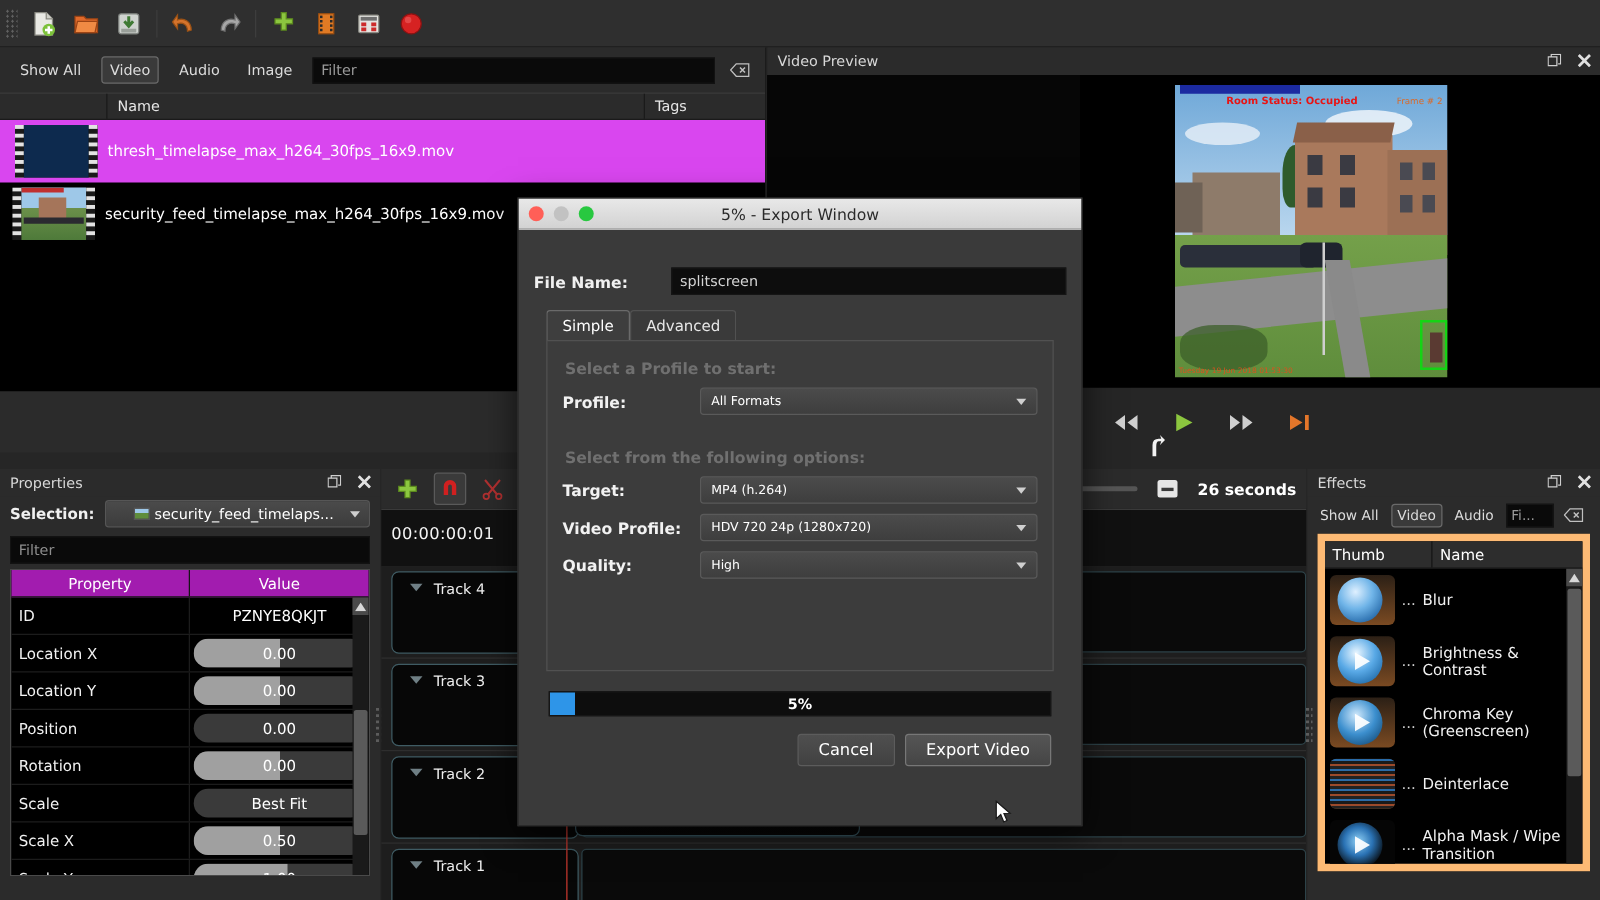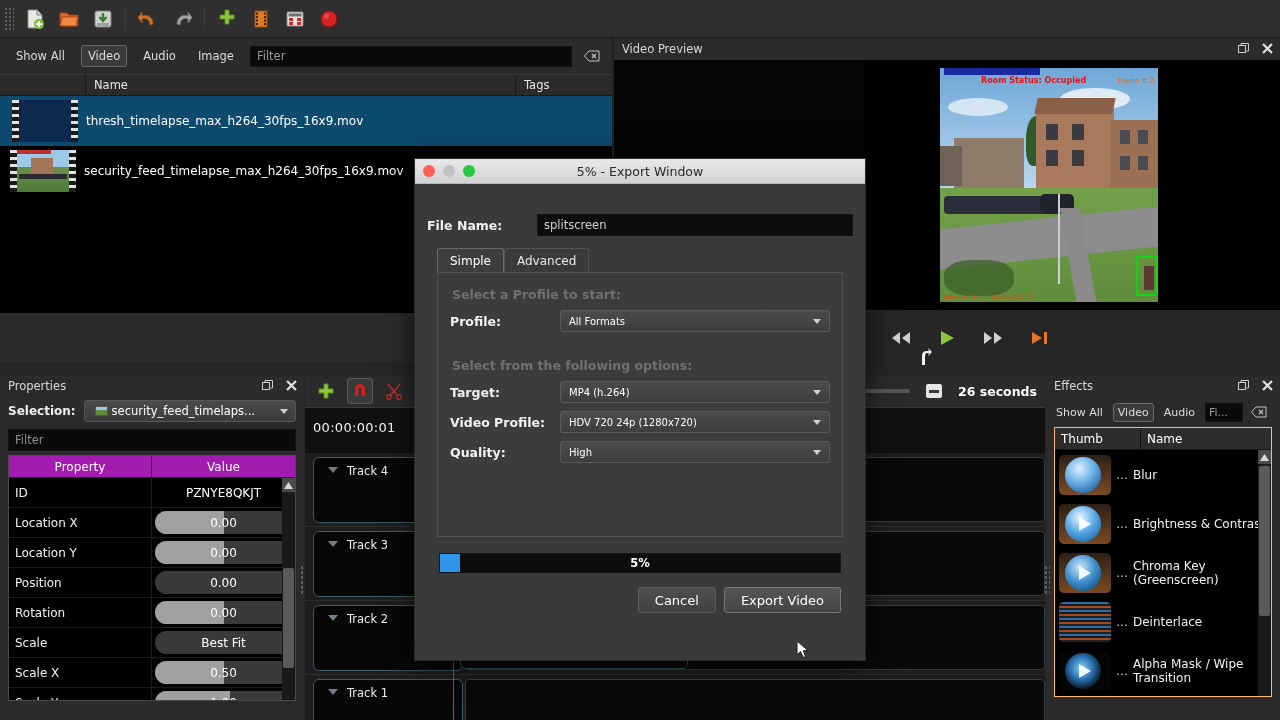--- a/index.html
+++ b/index.html
@@ -52,21 +52,21 @@
   .clear-ico { width:20px; height:16px; display:flex; align-items:center; justify-content:center; color:#b8b8b8; }
 
   #pf-head { display:flex; height:22px; background:#2b2b2b; border-top:1px solid #3b3b3b;
              border-bottom:1px solid #1a1a1a; font-size:11.5px; color:#e6e6e6; }
   #pf-head .c0 { width:86px; border-right:1px solid #1a1a1a; }
   #pf-head .c1 { width:430px; padding-left:8px; display:flex; align-items:center; border-right:1px solid #1a1a1a;}
   #pf-head .c2 { flex:1; padding-left:8px; display:flex; align-items:center; }
 
   #pf-list { background:#000; height:217px; }
   .pf-row { display:flex; align-items:center; height:50px; padding-left:10px; }
-  .pf-row.sel { background:#0c4a6e;padding-left:12px; }
+  .pf-row.sel { background:#d946ef;padding-left:12px; }
   .pf-name { margin-left:8px; font-size:12px; color:#fff; white-space:nowrap; }
   .thumb { width:66px; height:42px; position:relative; background:#111; }
   .thumb .perf { position:absolute; top:0; bottom:0; width:7px;
     background-image: linear-gradient(#e3e3e3 3px, transparent 3px);
     background-size: 100% 7px; background-color:#1a1a1a; }
   .thumb .perf.l { left:0; } .thumb .perf.r { right:0; }
   .thumb .inner { position:absolute; left:7px; right:7px; top:0; bottom:0; overflow:hidden; }
 
   
   #video-preview {
@@ -79,21 +79,21 @@
   #vp-controls { position:absolute; left:0; top:280px; width:666px; height:40px;
                  display:flex; align-items:center; justify-content:center; gap:22px; }
   .pb-btn { width:24px; height:20px; display:flex; align-items:center; justify-content:center; }
 
   
   #properties { position:absolute; left:0; top:375px; width:304px; height:345px; background:#2b2b2b; }
   #prop-selrow { height:28px; display:flex; align-items:center; padding:0 8px; gap:8px; }
   #prop-selrow .lbl { font-weight:bold; font-size:12px; color:#f0f0f0; }
   .combo {
     flex:1; height:22px; background:linear-gradient(#4b4b4b,#3c3c3c); border:1px solid #565656;
-    border-radius:3px; display:flex; align-items:center; padding:0 10px; font-size:11.5px; color:#fff;
+    border-radius:3px; display:flex; align-items:center; padding:0 22px; font-size:11.5px; color:#fff;
     position:relative;
   }
   .combo .caret { position:absolute; right:7px; top:8px; width:0;height:0;
     border-left:4px solid transparent;border-right:4px solid transparent;border-top:5px solid #cfcfcf;}
   .prop-filter { margin:4px 8px 4px 8px; height:22px; background:#0a0a0a; border:1px solid #131313;
     color:#8e8e8e; font-size:11.5px; display:flex; align-items:center; padding:0 6px;}
   #prop-table { margin:0 8px; border:1px solid #4a4a4a; height:246px; position:relative; overflow:hidden; background:#000;}
   .pt-head { display:flex; height:22px; background:#a21caf; border-bottom:1px solid #151515; }
   .pt-head div { font-size:12px; color:#fff; display:flex; align-items:center; justify-content:center; }
   .pt-head .h0 { width:143px; border-right:1px solid #151515; }
@@ -138,21 +138,21 @@
       background-size: 100% 6px; }
   #playhead { position:absolute; top:0; bottom:0; width:1px; background:#c8392f; z-index:6;}
 
   
   #effects { position:absolute; left:1046px; top:375px; width:234px; height:345px; background:#2b2b2b;}
   #ef-filterbar { height:30px; display:flex; align-items:center; padding:0 6px; gap:6px; }
   .ef-link { font-size:11px; color:#dcdcdc; padding:2px 4px; border-radius:3px; }
   .ef-link.active { border:1px solid #6a6a6a; background:#3a3a3a; }
   .ef-input { width:38px; height:19px; background:#0a0a0a; border:1px solid #141414; color:#9a9a9a;
               font-size:11px; display:flex; align-items:center; padding:0 3px; overflow:hidden;}
-  #ef-table { margin:0 8px; border:1px solid #fdba74; height:270px; position:relative; overflow:hidden; background:#000;}
+  #ef-table { margin:0 8px; border:6px solid #fdba74; height:270px; position:relative; overflow:hidden; background:#000;}
   .ef-head { display:flex; height:22px; background:#2d2d2d; border-bottom:1px solid #151515; }
   .ef-head div { font-size:12px; color:#fff; display:flex; align-items:center; padding-left:6px; }
   .ef-head .h0 { width:86px; border-right:1px solid #151515; }
   .ef-head .h1 { flex:1; }
   .ef-row { display:flex; align-items:center; height:49px; }
   .ef-thumb { width:52px; height:40px; margin-left:4px; border-radius:5px; overflow:hidden; position:relative;
               background:linear-gradient(#3a2a20,#7a4a22); }
   .ef-dots { width:22px; text-align:center; color:#cfcfcf; font-size:12px; }
   .ef-name { flex:1; font-size:12px; color:#f2f2f2; line-height:14px; padding-right:4px; }
   #ef-scroll { position:absolute; right:0; top:22px; bottom:0; width:13px; background:#1a1a1a; }

